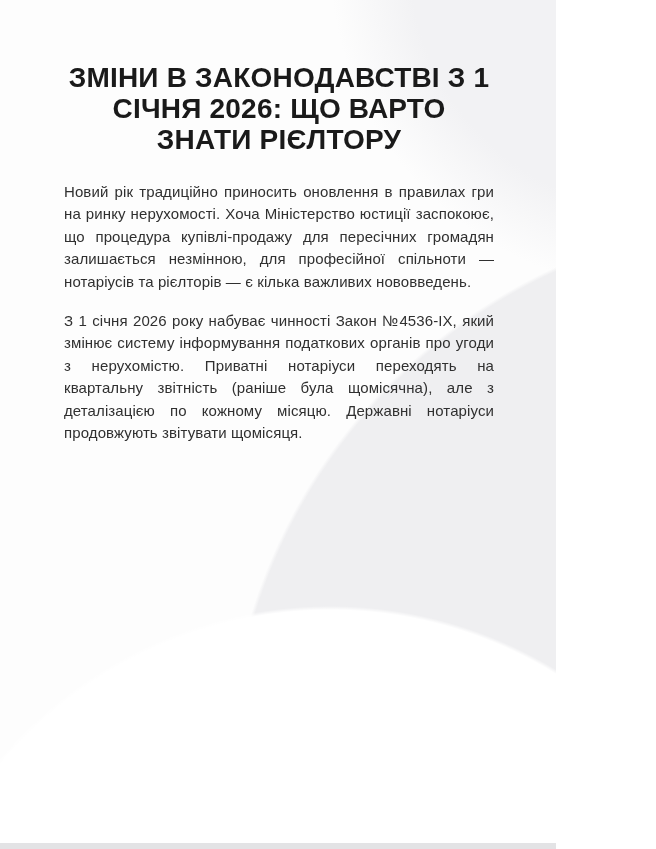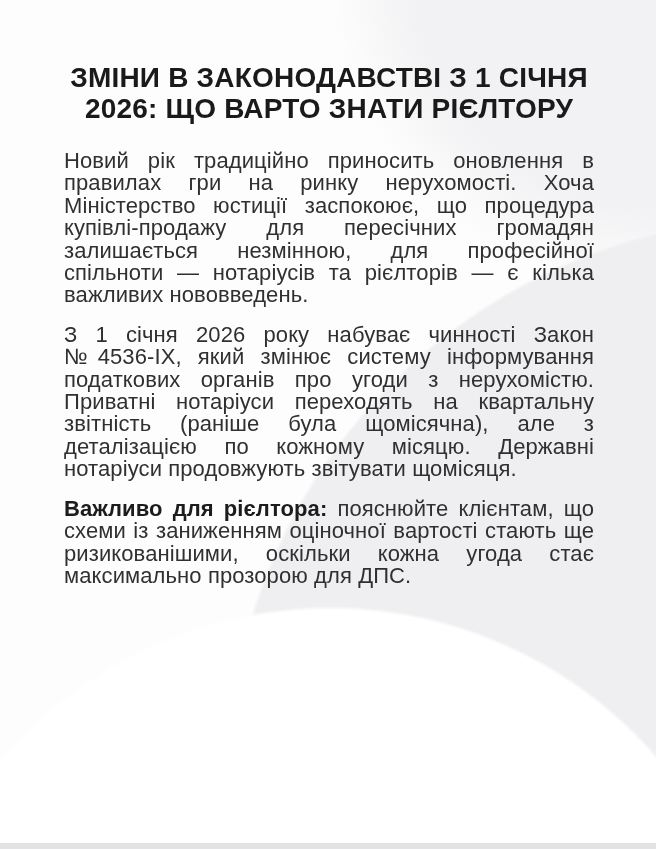--- a/index.html
+++ b/index.html
@@ -2,21 +2,21 @@
 <html><head>
 <meta charset="utf-8">
 <style>
   html, body {
     margin: 0;
     padding: 0;
     background: #ffffff;
   }
   .page {
     position: relative;
-    width: 656px;
+    width: 556px;
     height: 849px;
     overflow: hidden;
     background: #fca5a5;
     font-family: "Liberation Sans", "DejaVu Sans", sans-serif;
   }
   
   .bg {
     position: absolute;
     inset: 0;
     z-index: 0;
@@ -44,21 +44,21 @@
     margin: 62px 0 26px 0;
     font-size: 28px;
     line-height: 31px;
     font-weight: 800;
     letter-spacing: 0.2px;
     text-align: center;
     color: #1a1a1a;
   }
   .para {
     margin: 0 0 17px 0;
-    font-size: 22px;
+    font-size: 15px;
     line-height: 22.4px;
     color: #303030;
     text-align: justify;
     letter-spacing: 0.1px;
   }
   .section-heading {
     margin: 0 0 17px 0;
     font-size: 21px;
     line-height: 25px;
     font-weight: 800;
@@ -78,17 +78,16 @@
 
   <div class="content">
     <h1 class="doc-title">ЗМІНИ В ЗАКОНОДАВСТВІ З 1 СІЧНЯ 2026: ЩО ВАРТО ЗНАТИ РІЄЛТОРУ</h1>
 
     <p class="para"><span class="run normal">Новий рік традиційно приносить оновлення в правилах гри на ринку нерухомості. Хоча Міністерство юстиції заспокоює, що процедура купівлі-продажу для пересічних громадян залишається незмінною, для професійної спільноти — нотаріусів та рієлторів — є кілька важливих нововведень.</span></p>
 
 
     <p class="para"><span class="run normal">З 1 січня 2026 року набуває чинності Закон №4536-IX, який змінює систему інформування податкових органів про угоди з нерухомістю. Приватні нотаріуси переходять на </span><span class="run italic">квартальну звітність (раніше була щомісячна), але з деталізацією по кожному місяцю</span><span class="run normal">. Державні нотаріуси продовжують звітувати щомісяця.</span></p>
 
 
-    <p class="para"><span class="run bold">Важливо для рієлтора:</span><span class="run normal"> пояснюйте клієнтам, що схеми із заниженням оціночної вартості стають ще ризикованішими, оскільки кожна угода стає максимально прозорою для ДПС.</span></p>
   </div>
 
   <div class="bottom-strip"></div>
 </div>
 
 </body></html>

